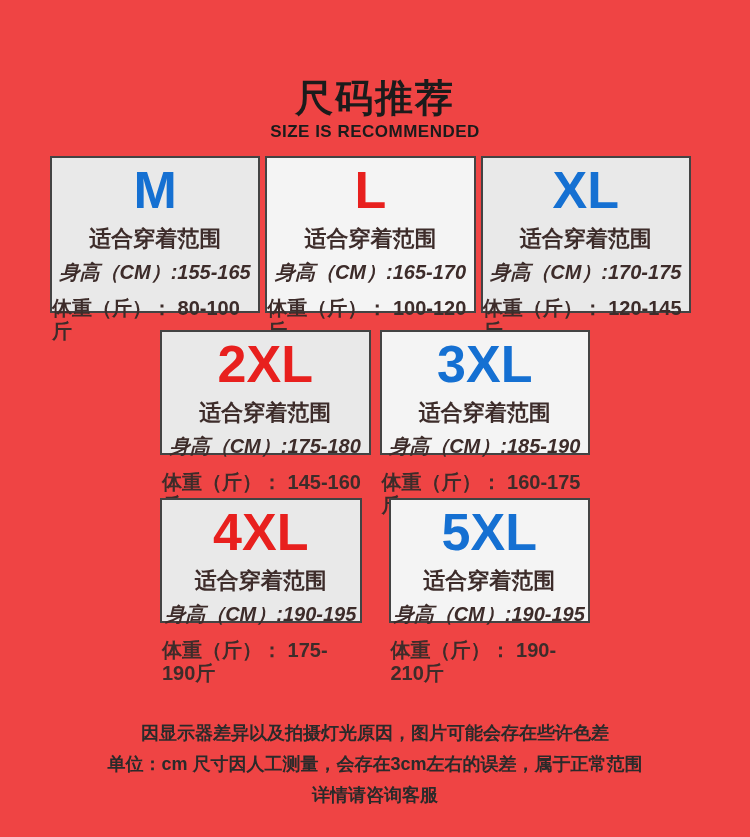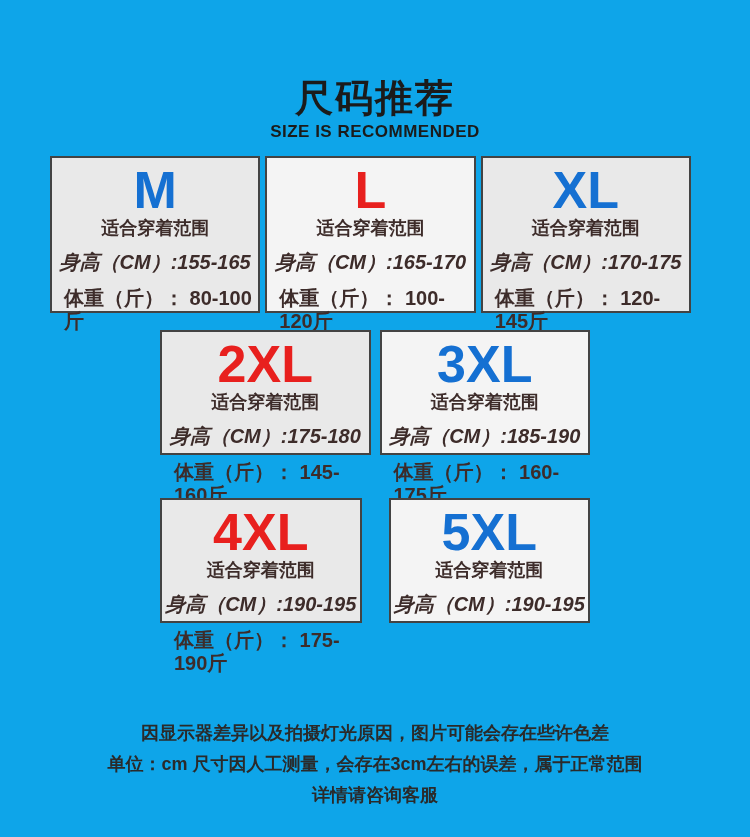--- a/index.html
+++ b/index.html
@@ -1,17 +1,17 @@
 <!DOCTYPE html>
 <html style="--heading: #1b1b1b; --text: #3d2c2a; --border: #434343; --fillA: #e9e9e9; --fillB: #f4f4f4;"><head>
 <meta charset="utf-8">
 <style>
   html,body{margin:0;padding:0;background:#ffffff;}
   .page{
-    position:relative;width:750px;height:837px;background:#0ea5e9;
+    position:relative;width:750px;height:837px;background:#ef4444;
     font-family:"Liberation Sans","DejaVu Sans",sans-serif;overflow:hidden;
   }
   .title{
     position:absolute;top:76px;left:0;width:100%;text-align:center;
     font-size:38px;line-height:44px;font-weight:800;letter-spacing:2px;
     color:var(--heading,#1b1b1b);
   }
   .subtitle{
     position:absolute;top:122px;left:0;width:100%;text-align:center;
     font-size:17px;line-height:19px;font-weight:700;letter-spacing:0.5px;
@@ -24,24 +24,24 @@
   .card{
     flex:1;height:157px;box-sizing:border-box;
     border:2px solid var(--border,#434343);
     display:flex;flex-direction:column;align-items:center;
     padding-top:4px;
   }
   .row-2 .card,.row-3 .card{height:125px;}
   .fill-a{background:var(--fillA,#e9e9e9);}
   .fill-b{background:var(--fillB,#f4f4f4);}
   .size-code{font-size:52px;line-height:56px;font-weight:600;}
-  .fit{font-size:18px;line-height:22px;font-weight:700;margin-top:0;color:var(--text,#3d2c2a);font-family:Liberation Mono, monospace;}
+  .fit{font-size:22px;line-height:22px;font-weight:700;margin-top:10px;color:var(--text,#3d2c2a);}
   .range{font-size:20px;line-height:23px;font-weight:600;color:var(--text,#3d2c2a);}
   .height-line{margin-top:11px;font-style:italic;}
-  .weight-line{margin-top:13px;margin-left:12px;}
+  .weight-line{margin-top:13px;}
   .footer{
     position:absolute;top:718px;left:0;width:100%;text-align:center;
     font-size:18px;line-height:31px;font-weight:600;color:#2a2a2a;
   }
 </style>
 </head>
 <body>
 
 <div class="page">
 
@@ -88,20 +88,21 @@
     <div class="card fill-a">
       <div class="size-code" style="color: rgb(232, 32, 30);">4XL</div>
       <div class="fit">适合穿着范围</div>
       <div class="range height-line">身高（CM）:190-195</div>
       <div class="range weight-line">体重（斤）： 175-190斤</div>
     </div>
     <div class="card fill-b">
       <div class="size-code" style="color: rgb(21, 112, 210);">5XL</div>
       <div class="fit">适合穿着范围</div>
       <div class="range height-line">身高（CM）:190-195</div>
+      <div class="range weight-line">体重（斤）： 190-210斤</div>
     </div>
   </div>
 
   <div class="footer">
     <div>因显示器差异以及拍摄灯光原因，图片可能会存在些许色差</div>
     <div>单位：cm 尺寸因人工测量，会存在3cm左右的误差，属于正常范围</div>
     <div>详情请咨询客服</div>
   </div>
 
 </div>

